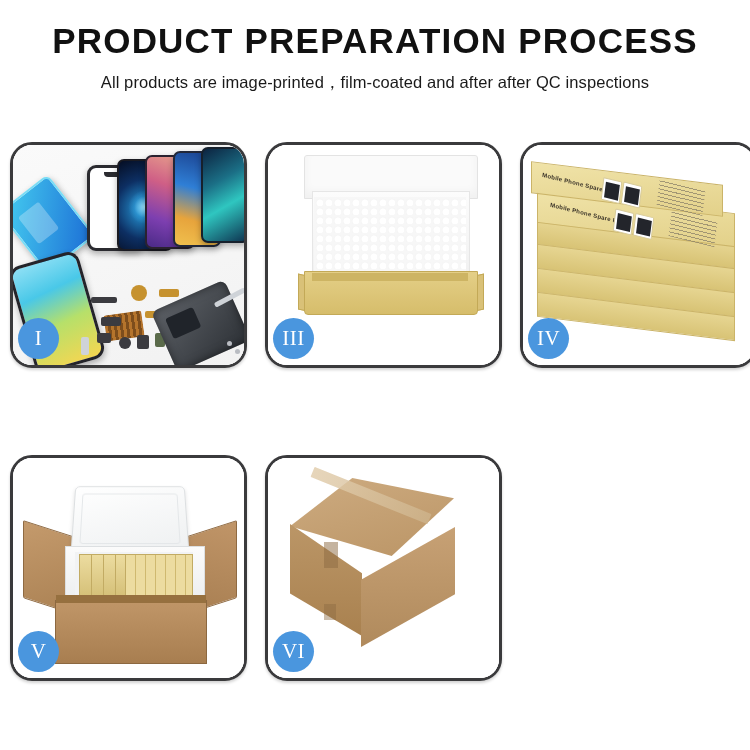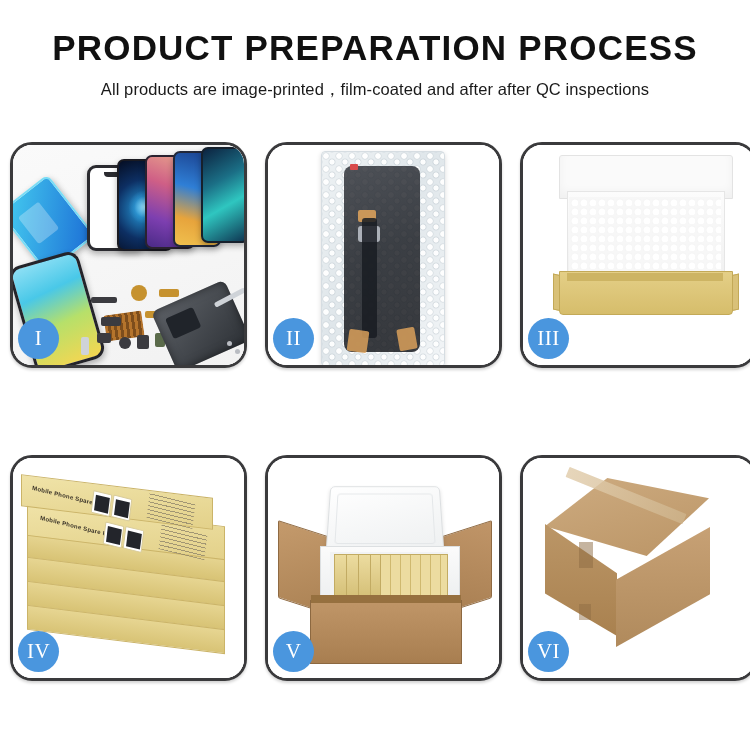--- a/index.html
+++ b/index.html
@@ -5,21 +5,21 @@
   html,body{margin:0;padding:0;}
   body{
     width:750px;height:750px;
     background:#ffffff;
     font-family:"Liberation Sans", sans-serif;
     overflow:hidden;
   }
   .page{position:relative;width:750px;height:750px;}
 
   
-  .header{padding-top:30px;text-align:center;}
+  .header{padding-top:23px;text-align:center;}
   .title{
     font-family:"Liberation Sans", sans-serif;
     font-size:35px;
     font-weight:700;
     letter-spacing:1.2px;
     color:#111111;
     line-height:1;
     margin:0;
     white-space:nowrap;
   }
@@ -243,35 +243,20 @@
         <div class="part" style="left:68px;top:192px;width:8px;height:18px;background:#cfd3d8;"></div>
         <div class="part" style="left:132px;top:166px;width:24px;height:7px;background:#c6922f;"></div>
         <div class="board"></div>
         <div class="part" style="left:214px;top:196px;width:5px;height:5px;border-radius:50%;background:#b9bcc2;"></div>
         <div class="part" style="left:222px;top:204px;width:5px;height:5px;border-radius:50%;background:#b9bcc2;"></div>
         <div class="part" style="left:200px;top:150px;width:34px;height:5px;background:#cfd3d8;transform:rotate(-28deg);"></div>
       </div>
       <div class="badge">I</div>
     </div>
 
-    <div class="panel p2">
-      <div class="stage">
-        <div class="bg"></div>
-        <div class="bubble">
-          <div class="lcd"></div>
-          <div class="lcd-dot"></div>
-          <div class="lcd-tape"></div>
-          <div class="lcd-conn"></div>
-          <div class="lcd-flex"></div>
-          <div class="lcd-tape2"></div>
-          <div class="lcd-tape3"></div>
-        </div>
-      </div>
-      <div class="badge">II</div>
-    </div>
 
     <div class="panel p3">
       <div class="stage">
         <div class="bg"></div>
         <div class="bx3-lid"></div>
         <div class="bx3-back"></div>
         <div class="bx3-foam"></div>
         <div class="bx3-item"></div>
         <div class="bx3-tab"></div>
         <div class="bx3-tab2"></div>

